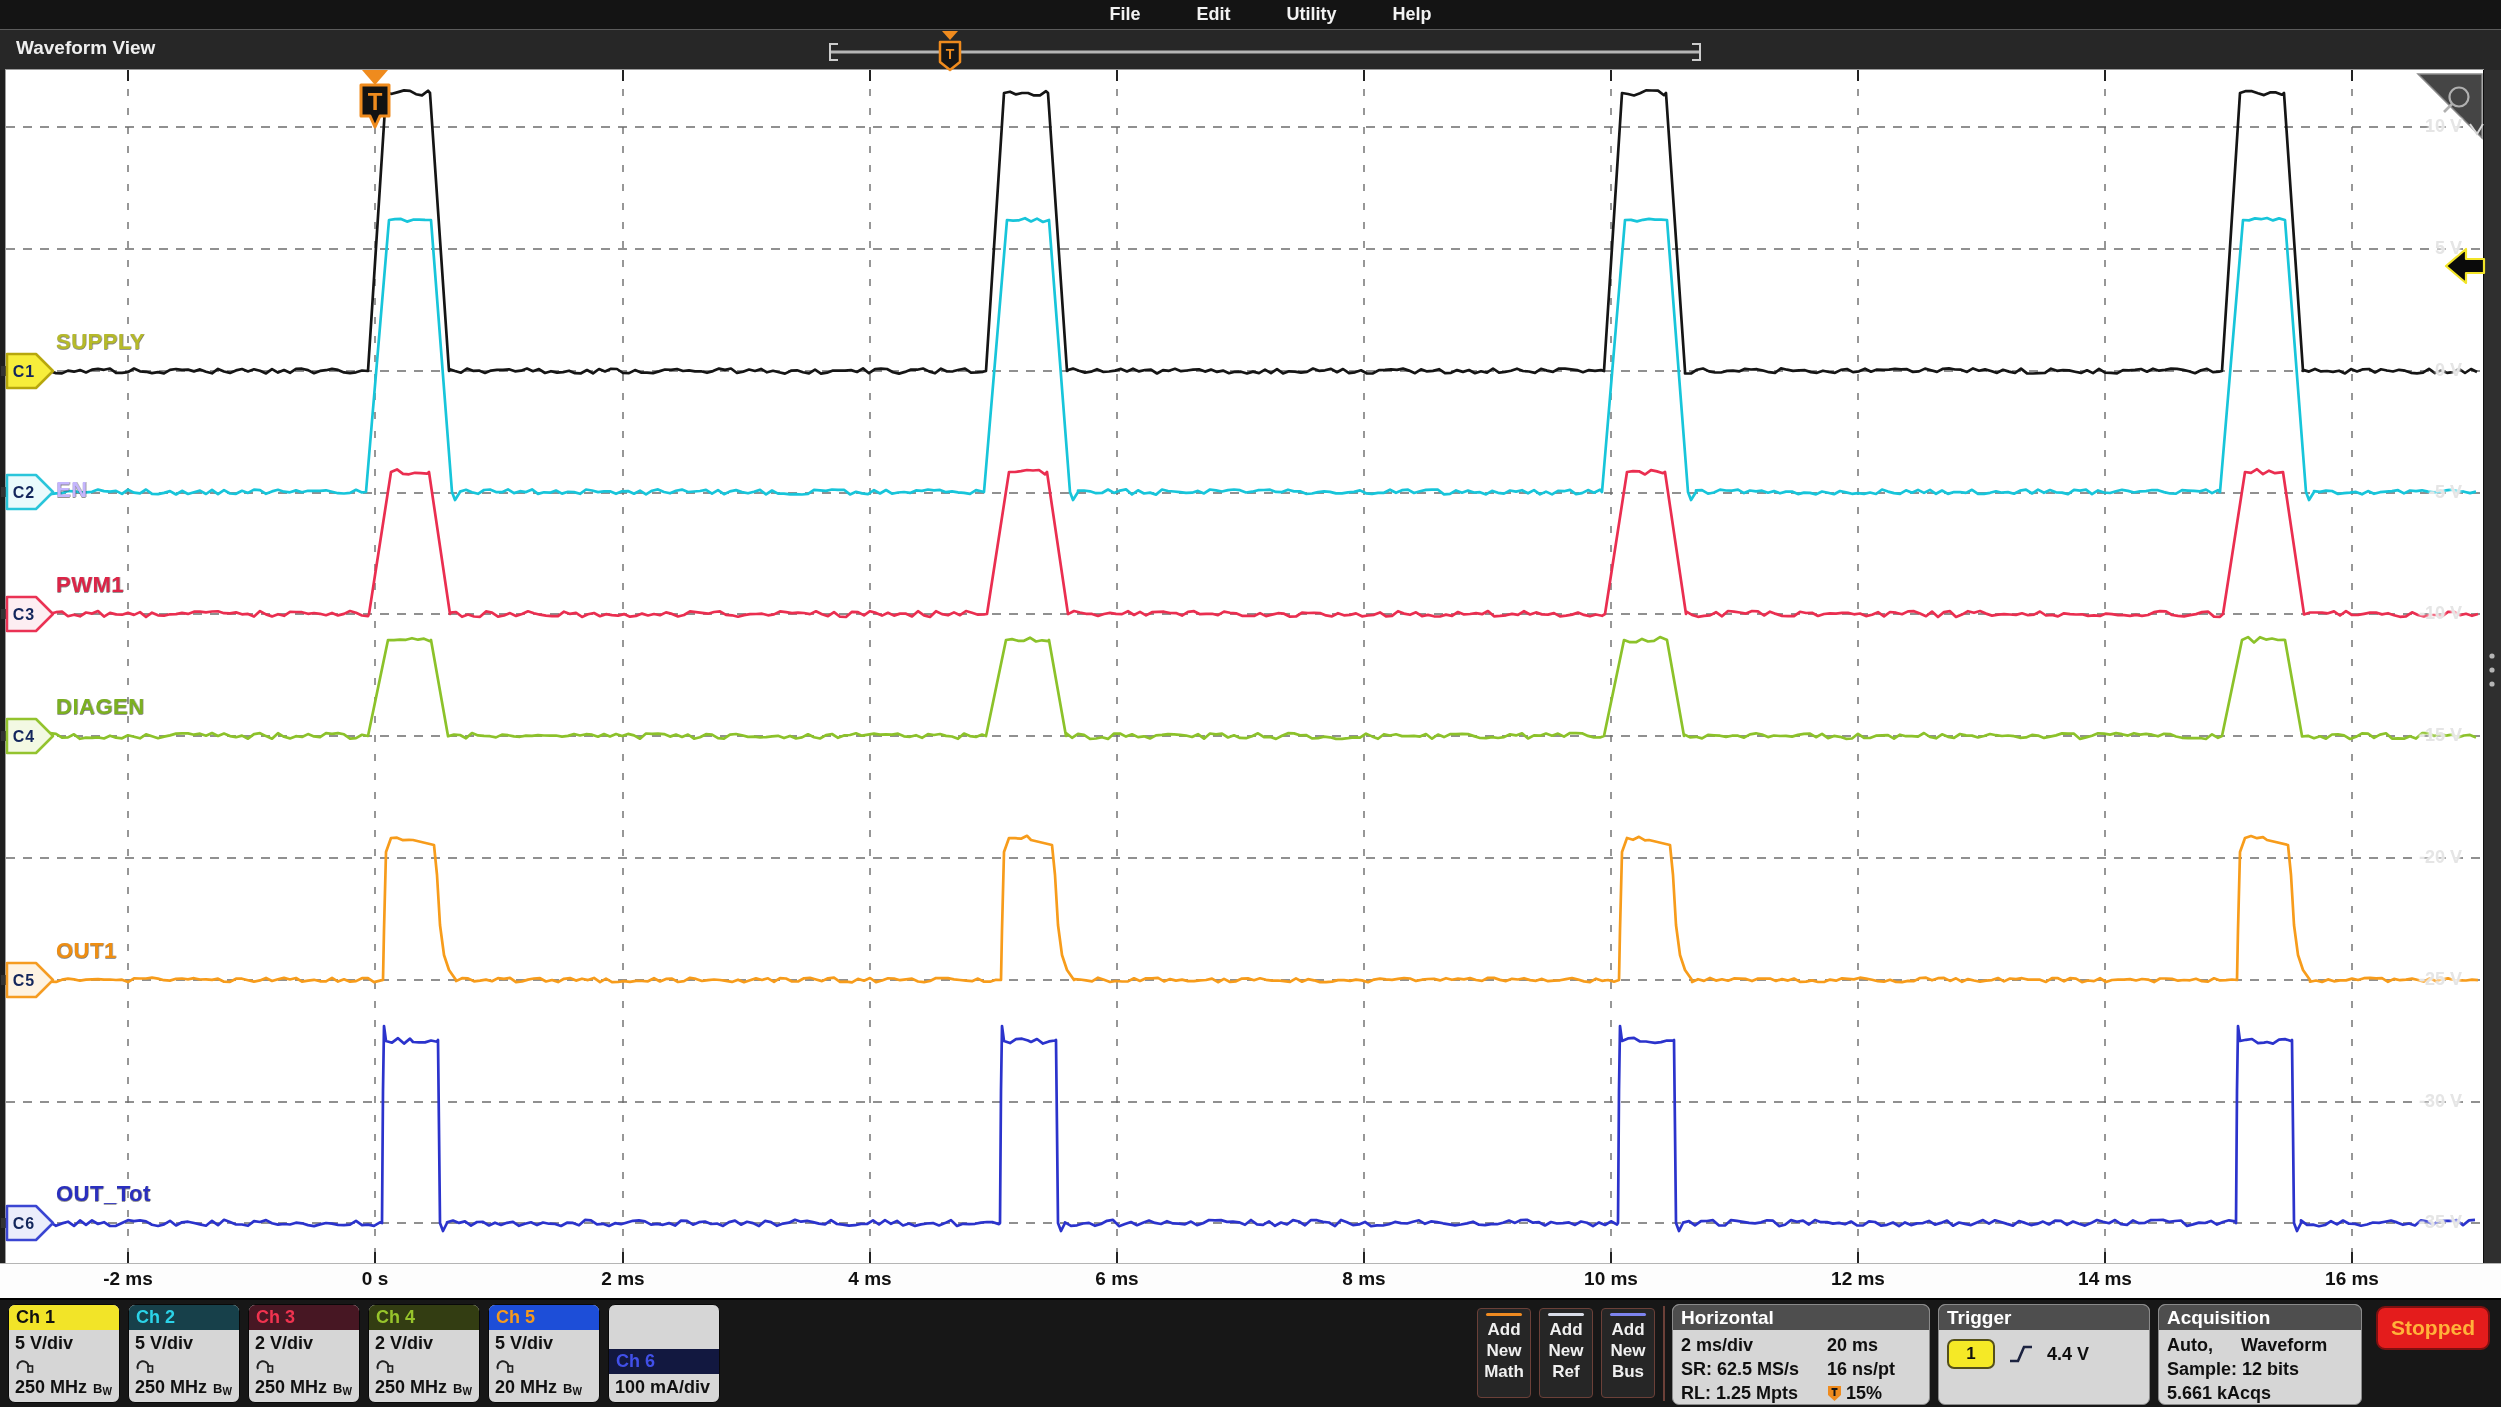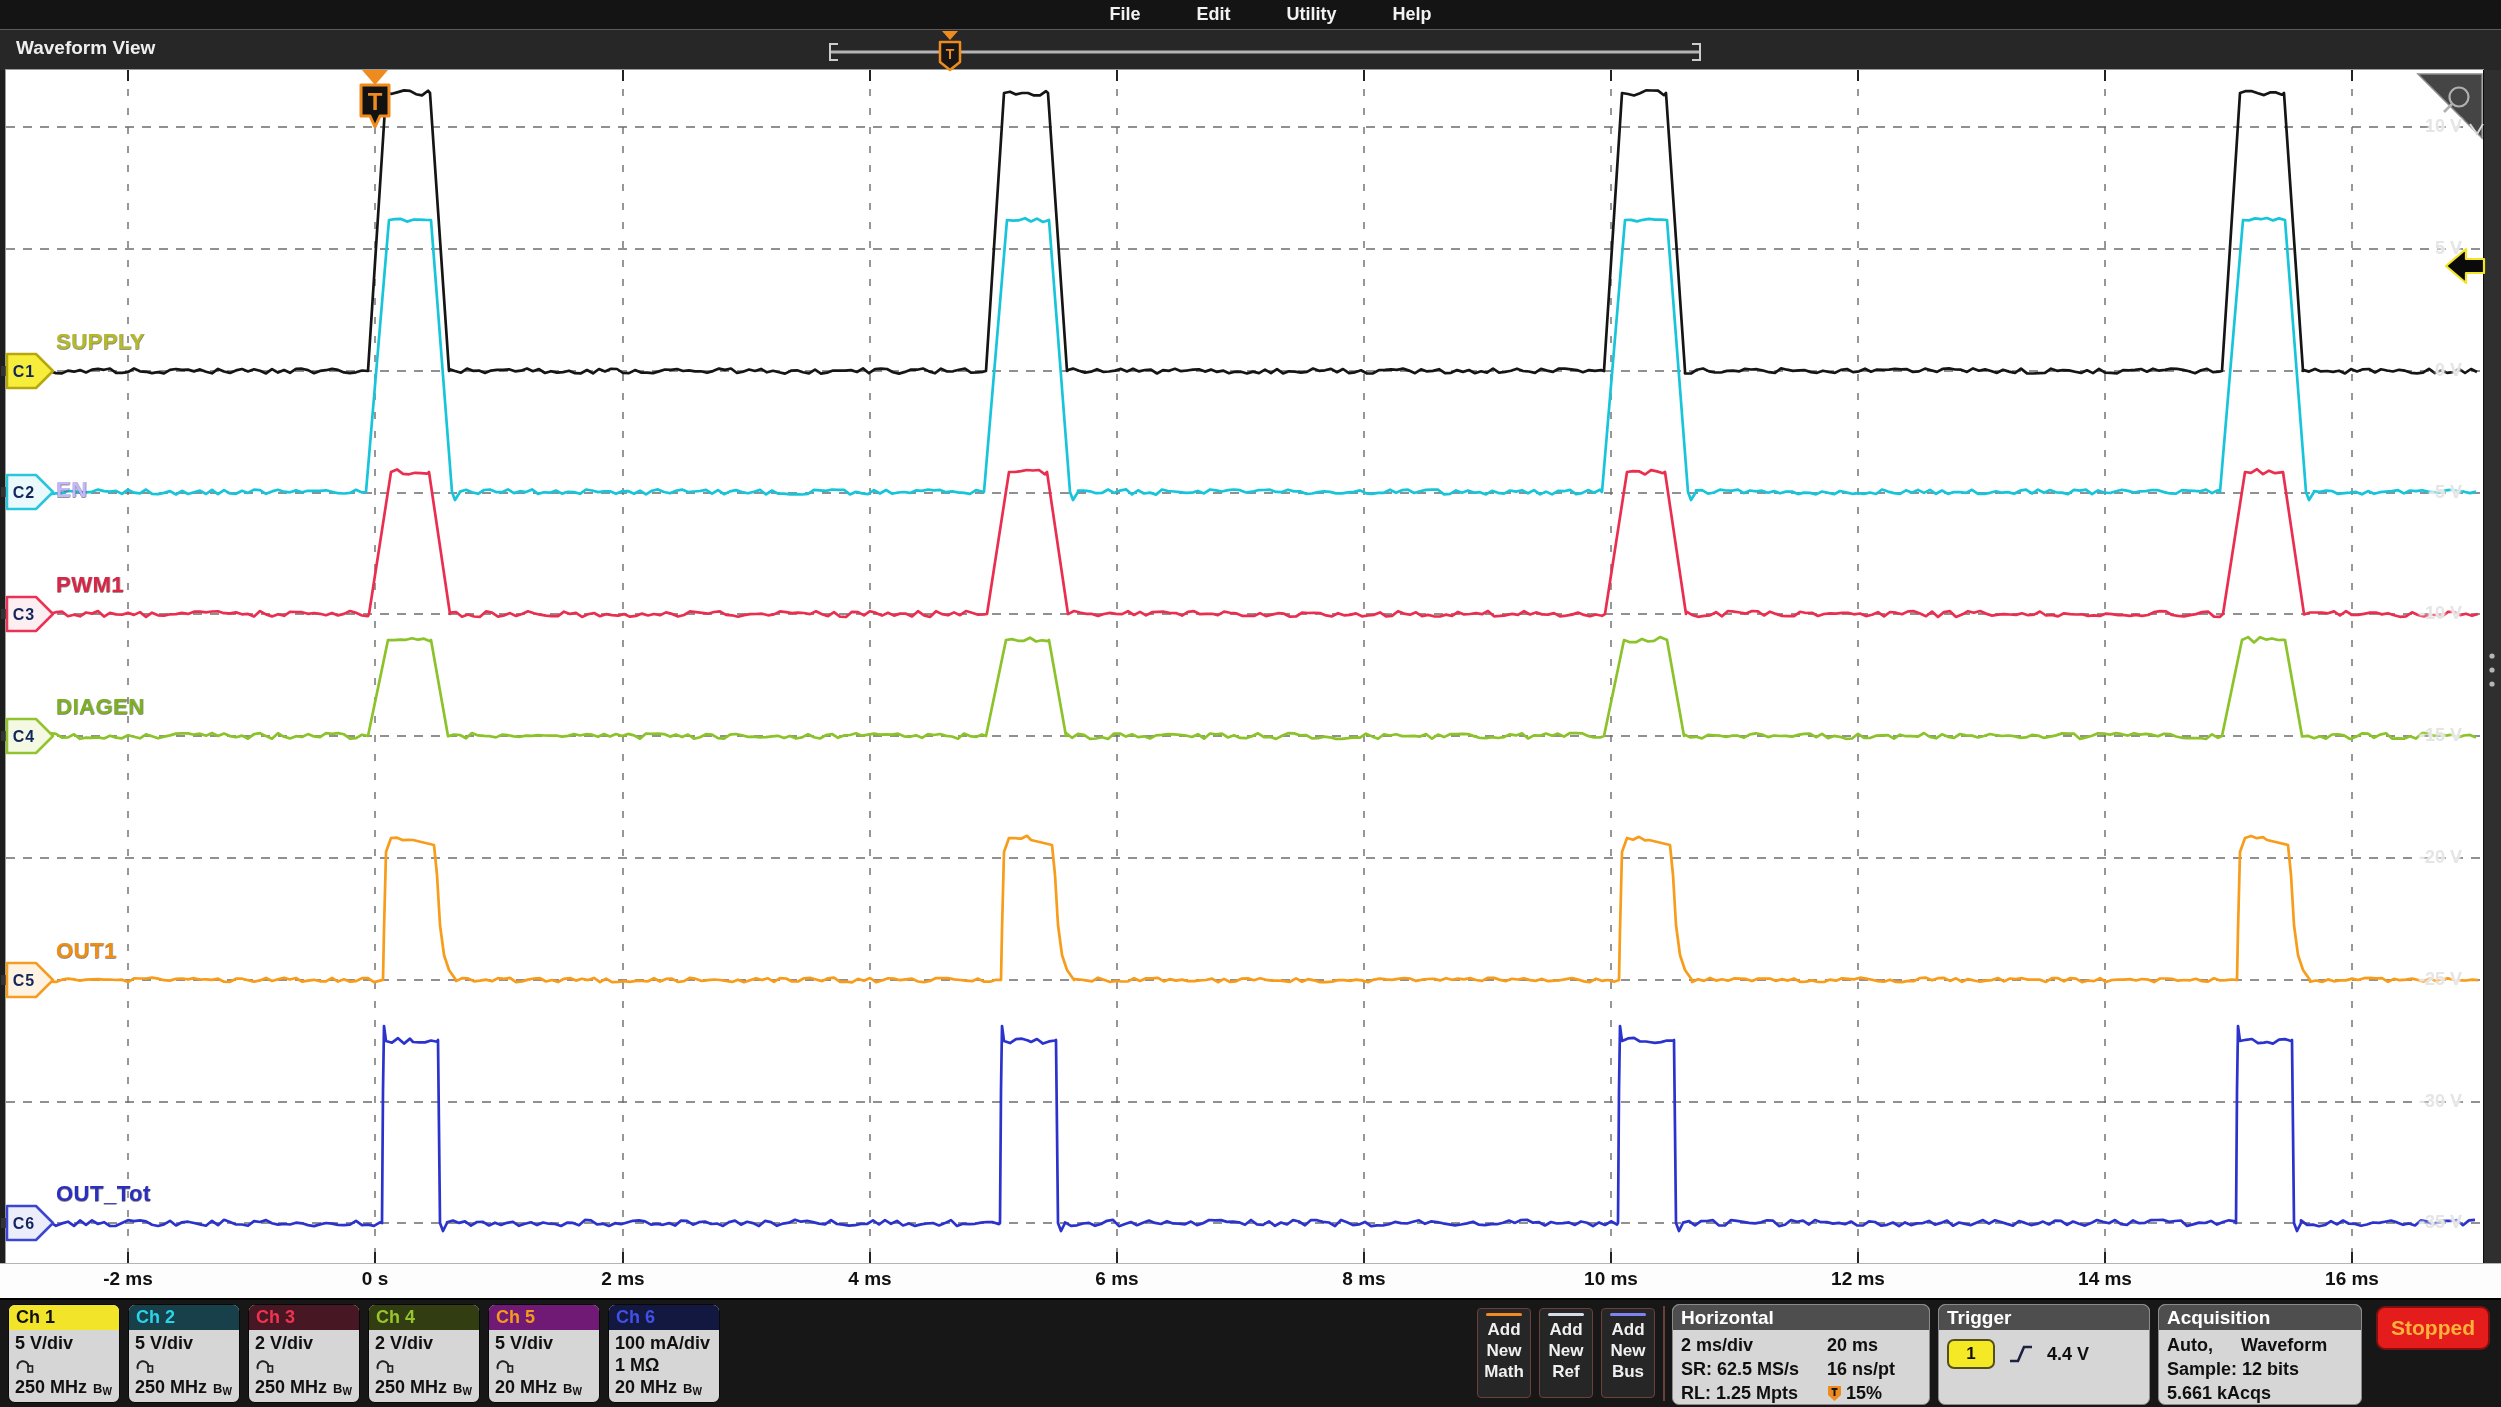--- a/index.html
+++ b/index.html
@@ -354,38 +354,38 @@
           </svg>
         </div>
         <div class="ch-bw">
           <span>250 MHz</span>
           <span class="bwB">B</span>
           <span class="bwW">W</span>
         </div>
       </div>
     </div>
     <div class="ch-badge" style="left: 488px;">
-      <div class="ch-head" style="background: #701a75; color: rgb(245, 154, 29);">Ch 5</div>
+      <div class="ch-head" style="background: #1d4ed8; color: rgb(245, 154, 29);">Ch 5</div>
       <div class="ch-body">
         <div>5 V/div</div>
         <div class="ch-row2">
           <svg width="20" height="16" viewBox="0 0 20 16">
             <path d="M3,11 A5.5,5.5 0 1 1 13.5,9" fill="none" stroke="#222" stroke-width="2"></path>
             <rect x="13" y="8" width="4.5" height="6" fill="none" stroke="#222" stroke-width="1.6"></rect>
           </svg>
         </div>
         <div class="ch-bw">
           <span>20 MHz</span>
           <span class="bwB">B</span>
           <span class="bwW">W</span>
         </div>
       </div>
     </div>
     <div class="ch-badge" style="left: 608px;">
-      <div class="ch-head" style="background: rgb(18, 24, 64); color: rgb(65, 80, 232);">Ch 6</div>
+      <div class="ch-head" style="background: rgb(18, 24, 64); color: rgb(65, 80, 232); margin-top: 44px;">Ch 6</div>
       <div class="ch-body">
         <div>100 mA/div</div>
         <div class="ch-row2">1 MΩ</div>
         <div class="ch-bw">
           <span>20 MHz</span>
           <span class="bwB">B</span>
           <span class="bwW">W</span>
         </div>
       </div>
     </div>

